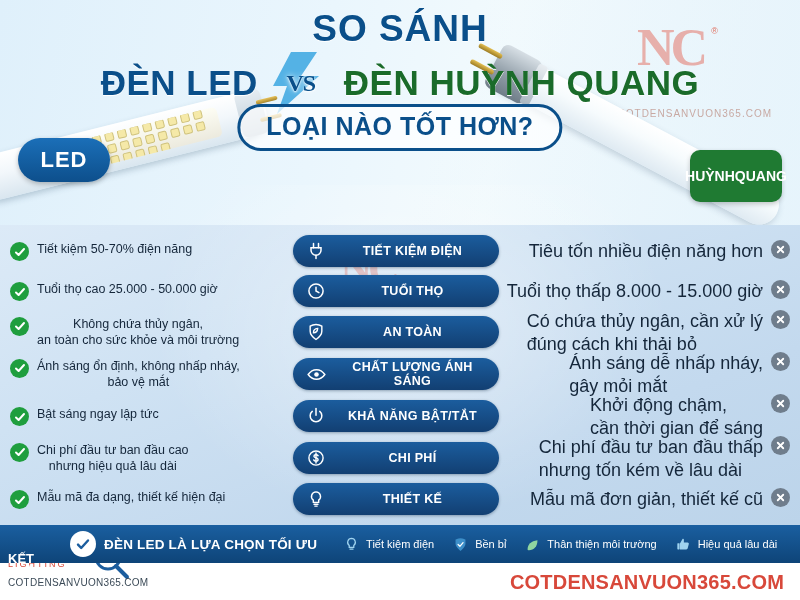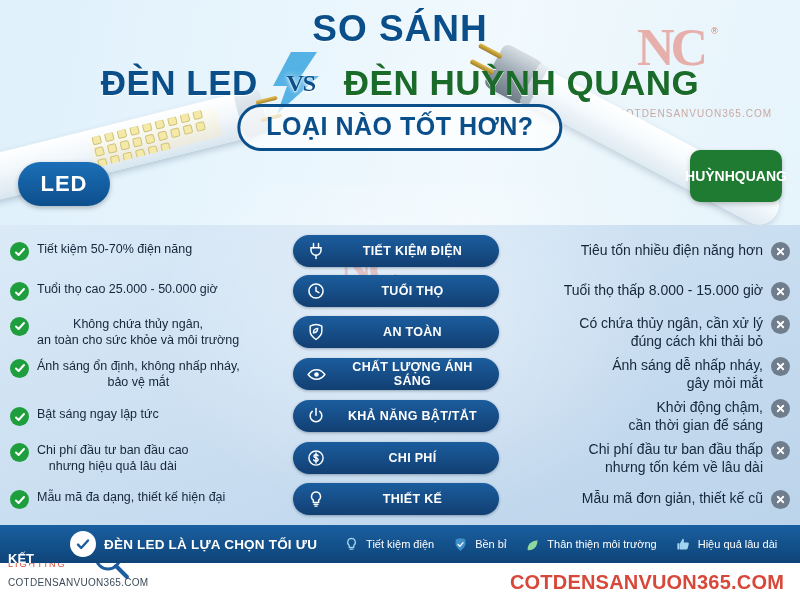--- a/index.html
+++ b/index.html
@@ -134,21 +134,21 @@
     background: linear-gradient(#e7eef3, #b9c8d4);
   }
   .led-cap.right { left: 272px; }
   .pin {
     position: absolute; width: 22px; height: 4px; border-radius: 2px;
     background: linear-gradient(#e6c25c, #a8862c);
   }
 
   
   .badge-led {
-    position: absolute; left: 18px; top: 162px;
+    position: absolute; left: 18px; top: 138px;
     width: 92px; height: 44px; border-radius: 22px;
     background: linear-gradient(#1b6fb8, #0d4f8c);
     display: flex; align-items: center; justify-content: center;
     z-index: 7;
     box-shadow: 0 2px 5px rgba(0,0,0,0.25);
   }
   .badge-led span { color: #fff; font-size: 22px; font-weight: bold; letter-spacing: 1px; }
 
   
   .fl-tube {
@@ -261,21 +261,21 @@
   .pill .lbl {
     color: #fff; font-size: 12.5px; font-weight: bold; letter-spacing: 0.3px;
     flex: 1; text-align: center; padding-right: 10px;
   }
 
   .cell-right {
     width: 298px; display: flex; align-items: flex-start;
     justify-content: flex-end; gap: 8px; padding-right: 10px;
   }
   .cell-right .txt {
-    font-size: 14px; color: #14263a; line-height: 1.25; text-align: right; padding-top: 1px;
+    font-size: 18px; color: #14263a; line-height: 1.25; text-align: left; padding-top: 1px;
   }
 
   
   .footer {
     position: relative;
     width: 800px; height: 38px;
     background: linear-gradient(#1a5fa0, #0e4478);
     display: flex; align-items: center;
     z-index: 5;
   }

